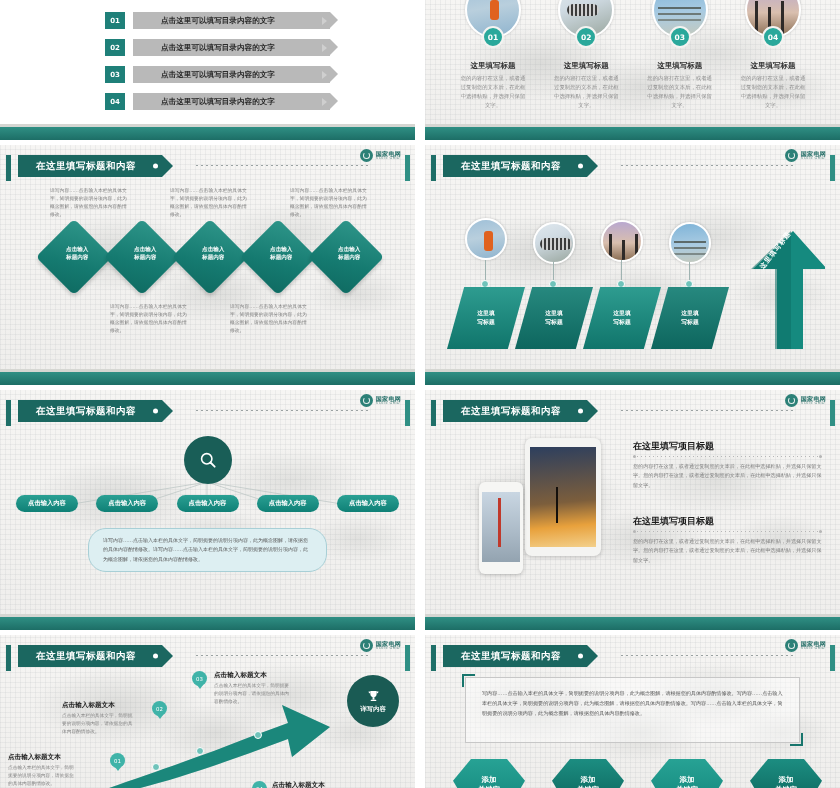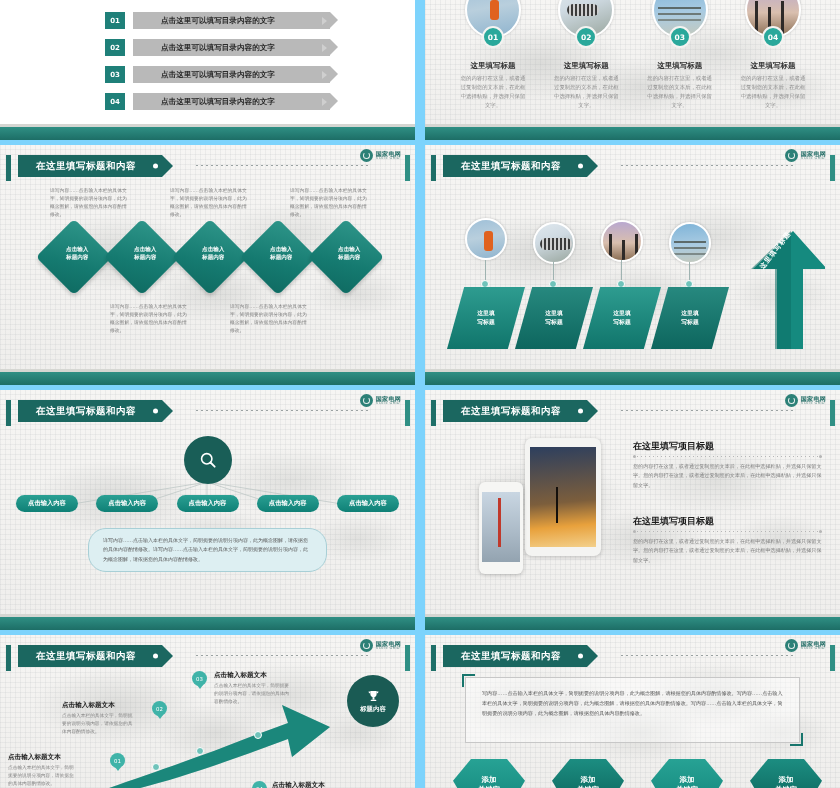--- a/index.html
+++ b/index.html
@@ -9,21 +9,21 @@
     font-family: "DejaVu Sans", "Liberation Sans", sans-serif;
     overflow: hidden;
   }
   .grid {
     width: 840px; height: 788px;
     display: grid;
     grid-template-columns: 415px 415px;
     grid-template-rows: 140px 240px 240px 158px;
     column-gap: 10px;
     row-gap: 5px;
-    background: #7dd3fc;
+    background: #ffffff;
   }
   .slide {
     position: relative;
     background: #f2f1ef;
     overflow: hidden;
   }
   
   .slide .bg {
     position: absolute; inset: 0;
     background:
@@ -535,21 +535,21 @@
       <div class="sdot" style="left:196px;top:112px;"></div>
       <div class="sdot" style="left:254px;top:96px;"></div>
 
       <div class="trophy">
         <svg width="15" height="15" viewBox="0 0 24 24">
           <path d="M7 3h10v5a5 5 0 0 1-10 0V3z" fill="#fff"></path>
           <path d="M4 4h3v3a3 3 0 0 1-3-3zM20 4h-3v3a3 3 0 0 0 3-3z" fill="#fff"></path>
           <rect x="10.5" y="13" width="3" height="4" fill="#fff"></rect>
           <rect x="7.5" y="17" width="9" height="2.2" rx="1" fill="#fff"></rect>
         </svg>
-        <div class="lbl">标题内容</div>
+        <div class="lbl">详写内容</div>
       </div>
     </div>
   </div>
 
   <div class="slide">
     <div class="bg"></div>
     <div class="content">
       <div class="lbar"></div>
       <div class="rbar"></div>
       <div class="hdr">

